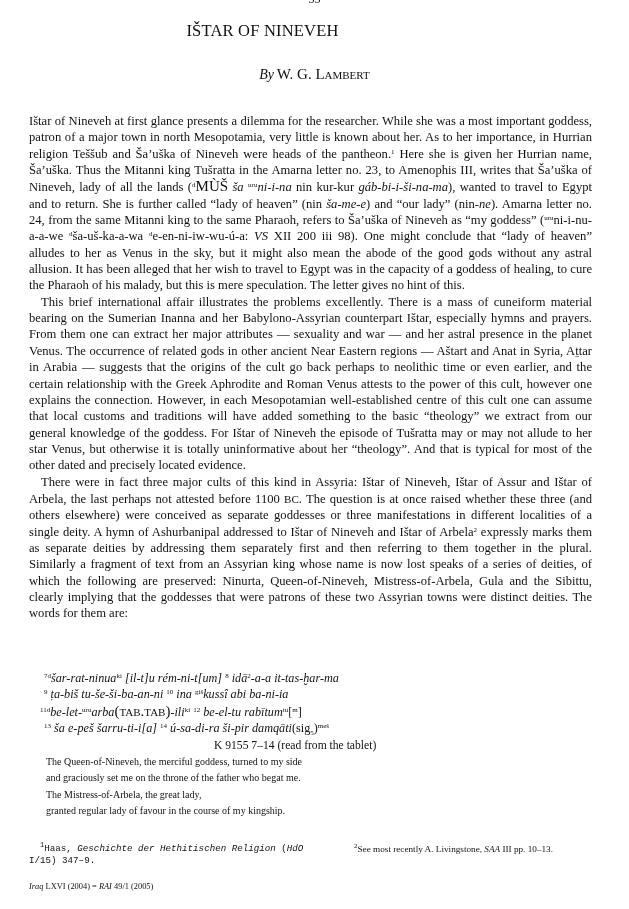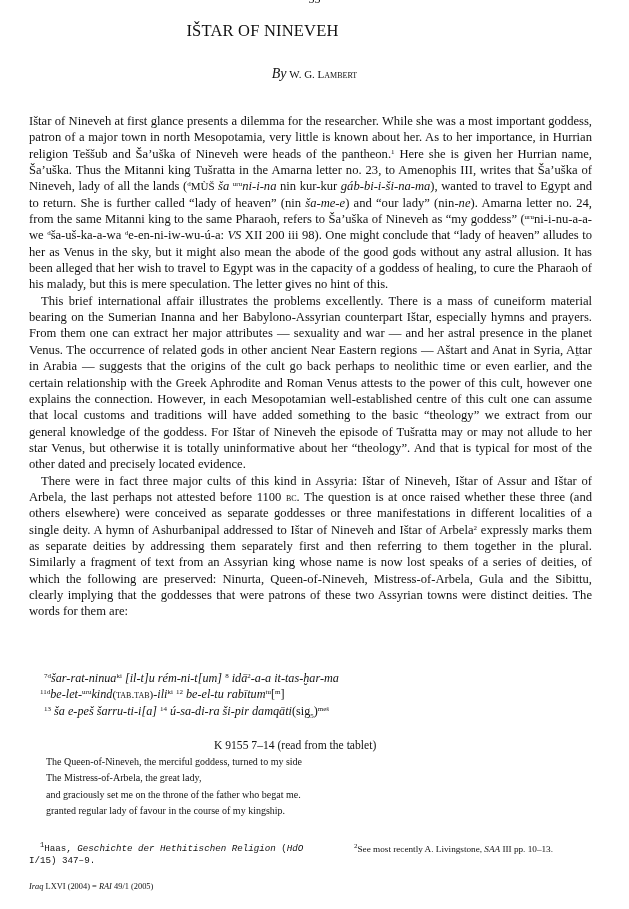--- a/index.html
+++ b/index.html
@@ -3,21 +3,21 @@
 <meta charset="utf-8">
 <style>
   html, body { margin: 0; padding: 0; background: #ffffff; }
   body { width: 629px; height: 909px; position: relative; overflow: hidden;
          font-family: "Liberation Serif", "DejaVu Serif", serif; color: #111; }
   .pageno { position: absolute; top: -8px; left: 0; width: 629px; text-align: center; font-size: 12px; }
   .title { position: absolute; top: 21px; left: 0; width: 525px; text-align: center;
            font-size: 16.5px; letter-spacing: 0.2px; font-family: Liberation Serif, serif; }
   .byline { position: absolute; top: 66px; left: 0; width: 629px; text-align: center; font-size: 11px; }
   .byline i { font-size: 14px; }
-  .sc { font-variant: small-caps; font-size: 11px; }
+  .sc { font-variant: small-caps; font-size: 15px; }
   .body { position: absolute; top: 113px; left: 29px; width: 563px; font-size: 12.6px;
           line-height: 16.35px; text-align: justify; }
   .body p { margin: 0; }
   .body p.indent { text-indent: 12px; }
   sup { font-size: 7px; line-height: 0; vertical-align: 4px; }
   .translit { position: absolute; left: 44px; top: 670px; font-size: 12.2px; line-height: 16.4px; font-style: italic; }
   .translit .ln { white-space: nowrap; }
   .translit .up { font-style: normal; }
   .source { position: absolute; top: 739px; left: 214px; font-size: 11.6px; text-align: right; }
   .translation { position: absolute; top: 754px; left: 46px; font-size: 10px; line-height: 16.3px; }
@@ -36,30 +36,31 @@
 <div class="byline"><i>By</i> <span class="sc">W. G. Lambert</span></div>
 
 <div class="body">
   <p><span>Ištar of Nineveh at first glance presents a dilemma for the researcher. While she was a most important goddess, patron of a major town in north Mesopotamia, very little is known about her. As to her importance, in Hurrian religion Teššub and Ša’uška of Nineveh were heads of the pantheon.</span><sup>1</sup><span> Here she is given her Hurrian name, Ša’uška. Thus the Mitanni king Tušratta in the Amarna letter no. 23, to Amenophis III, writes that Ša’uška of Nineveh, lady of all the lands (</span><sup>d</sup><span class="sc">MÙŠ</span><i> ša </i><sup>uru</sup><i>ni-i-na</i><span> nin kur-kur </span><i>gáb-bi-i-ši-na-ma</i><span>), wanted to travel to Egypt and to return. She is further called “lady of heaven” (nin </span><i>ša-me-e</i><span>) and “our lady” (nin-</span><i>ne</i><span>). Amarna letter no. 24, from the same Mitanni king to the same Pharaoh, refers to Ša’uška of Nineveh as “my goddess” (</span><sup>uru</sup><span>ni-i-nu-a-a-we </span><sup>d</sup><span>ša-uš-ka-a-wa </span><sup>d</sup><span>e-en-ni-iw-wu-ú-a: </span><i>VS</i><span> XII 200 iii 98). One might conclude that “lady of heaven” alludes to her as Venus in the sky, but it might also mean the abode of the good gods without any astral allusion. It has been alleged that her wish to travel to Egypt was in the capacity of a goddess of healing, to cure the Pharaoh of his malady, but this is mere speculation. The letter gives no hint of this.</span></p>
   <p class="indent">This brief international affair illustrates the problems excellently. There is a mass of cuneiform material bearing on the Sumerian Inanna and her Babylono-Assyrian counterpart Ištar, especially hymns and prayers. From them one can extract her major attributes — sexuality and war — and her astral presence in the planet Venus. The occurrence of related gods in other ancient Near Eastern regions — Aštart and Anat in Syria, Aṯtar in Arabia — suggests that the origins of the cult go back perhaps to neolithic time or even earlier, and the certain relationship with the Greek Aphrodite and Roman Venus attests to the power of this cult, however one explains the connection. However, in each Mesopotamian well-established centre of this cult one can assume that local customs and traditions will have added something to the basic “theology” we extract from our general knowledge of the goddess. For Ištar of Nineveh the episode of Tušratta may or may not allude to her star Venus, but otherwise it is totally uninformative about her “theology”. And that is typical for most of the other dated and precisely located evidence.</p>
   <p class="indent"><span>There were in fact three major cults of this kind in Assyria: Ištar of Nineveh, Ištar of Assur and Ištar of Arbela, the last perhaps not attested before 1100 </span><span class="sc">bc</span><span>. The question is at once raised whether these three (and others elsewhere) were conceived as separate goddesses or three manifestations in different localities of a single deity. A hymn of Ashurbanipal addressed to Ištar of Nineveh and Ištar of Arbela</span><sup>2</sup><span> expressly marks them as separate deities by addressing them separately first and then referring to them together in the plural. Similarly a fragment of text from an Assyrian king whose name is now lost speaks of a series of deities, of which the following are preserved: Ninurta, Queen-of-Nineveh, Mistress-of-Arbela, Gula and the Sibittu, clearly implying that the goddesses that were patrons of these two Assyrian towns were distinct deities. The words for them are:</span></p>
 </div>
 
 <div class="translit">
   <div class="ln"><sup class="up">7</sup><sup class="up">d</sup><span>šar-rat-ninua</span><sup class="up">ki</sup><span> [il-t]u rém-ni-t[um] </span><sup class="up">8</sup><span> idā</span><sup class="up">2</sup><span>-a-a it-tas-ḫar-ma</span></div>
-  <div class="ln" style="margin-left:-4px"><sup class="up">11</sup><sup class="up">d</sup><span>be-let-</span><sup class="up">uru</sup><span>kind</span><span class="up sc">(tab.tab)</span><span>-ili</span><sup class="up">ki</sup><span> </span><sup class="up">12</sup><span> be-el-tu rabītum</span><sup class="up">tu</sup><span class="up">[</span><sup class="up">m</sup><span class="up">]</span></div>
+  <div class="ln"><sup class="up">9</sup><span> ṭa-biš tu-še-ši-ba-an-ni </span><sup class="up">10</sup><span> ina </span><sup class="up">giš</sup><span>kussî abi ba-ni-ia</span></div>
+  <div class="ln" style="margin-left:-4px"><sup class="up">11</sup><sup class="up">d</sup><span>be-let-</span><sup class="up">uru</sup><span>arba</span><span class="up sc">(tab.tab)</span><span>-ili</span><sup class="up">ki</sup><span> </span><sup class="up">12</sup><span> be-el-tu rabītum</span><sup class="up">tu</sup><span class="up">[</span><sup class="up">m</sup><span class="up">]</span></div>
   <div class="ln"><sup class="up">13</sup><span> ša e-peš šarru-ti-i[a] </span><sup class="up">14</sup><span> ú-sa-di-ra ši-pir damqāti</span><span class="up">(sig</span><sub class="up" style="font-size:7px">5</sub><span class="up">)</span><sup class="up">meš</sup></div>
 </div>
 
 <div class="source">K 9155 7–14 (read from the tablet)</div>
 
 <div class="translation">
   <div>The Queen-of-Nineveh, the merciful goddess, turned to my side</div>
+  <div>and graciously set me on the throne of the father who begat me.</div>
   <div>The Mistress-of-Arbela, the great lady,</div>
-  <div>and graciously set me on the throne of the father who begat me.</div>
   <div>granted regular lady of favour in the course of my kingship.</div>
 </div>
 
 <div class="footnotes">
   <div class="fn1">&nbsp;&nbsp;<sup>1</sup><span>Haas, </span><i>Geschichte der Hethitischen Religion</i><span> (</span><i>HdO</i><span> I/15) 347–9.</span></div>
   <div class="fn2"><sup>2</sup><span>See most recently A. Livingstone, </span><i>SAA</i><span> III pp. 10–13.</span></div>
 </div>
 
 <div class="journal"><i>Iraq</i><span> LXVI (2004) = </span><i>RAI</i><span> 49/1 (2005)</span></div>
 

